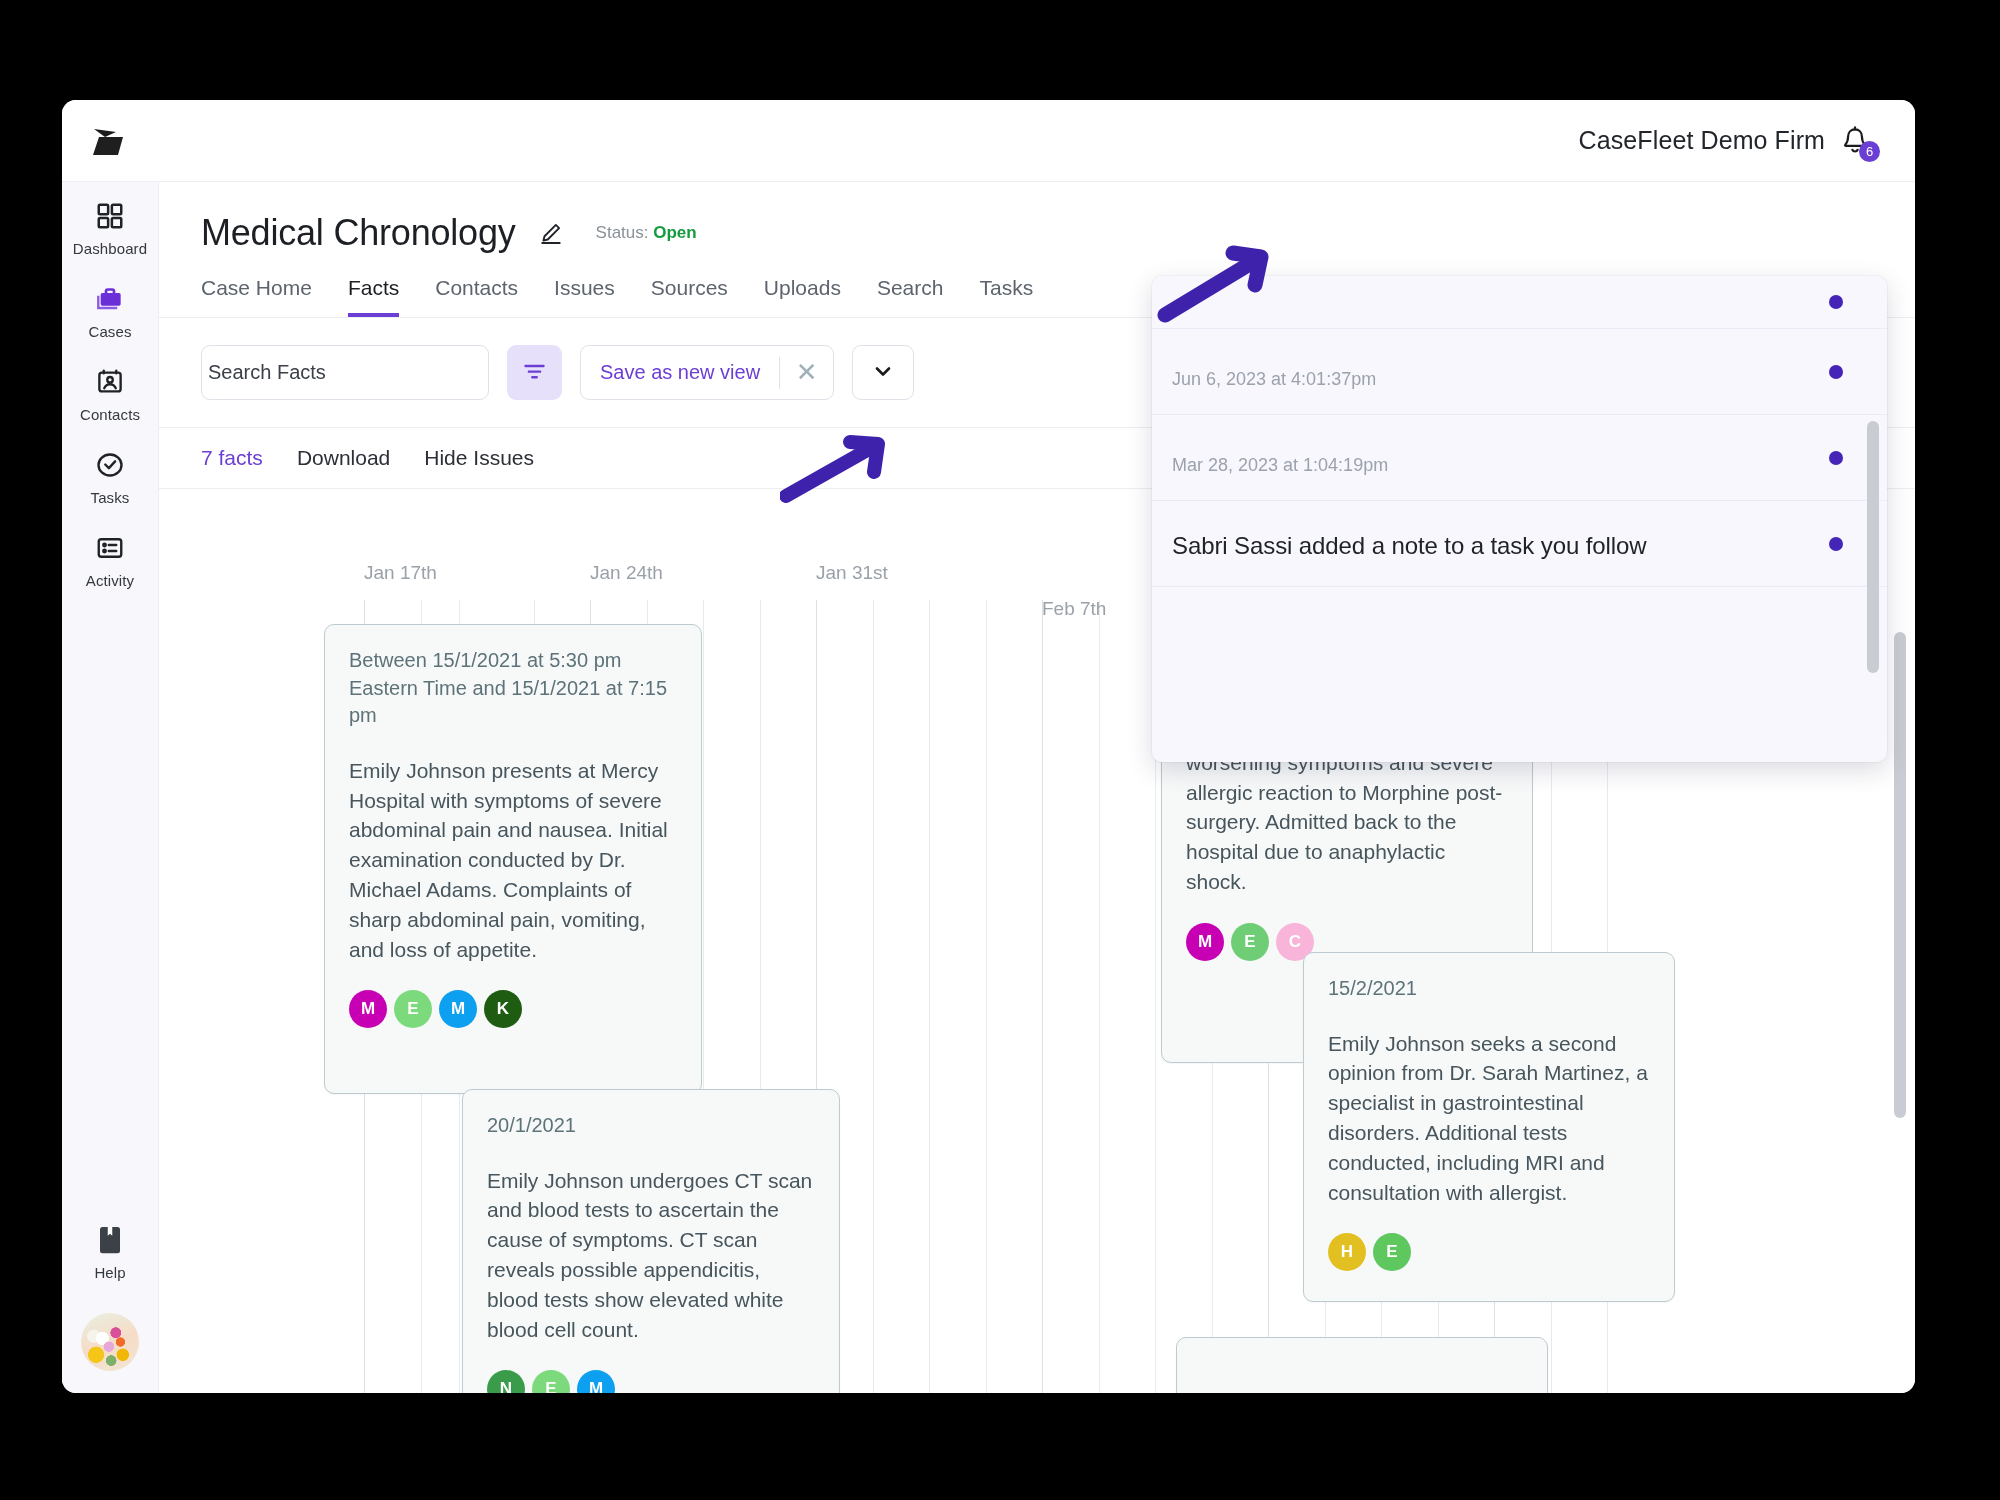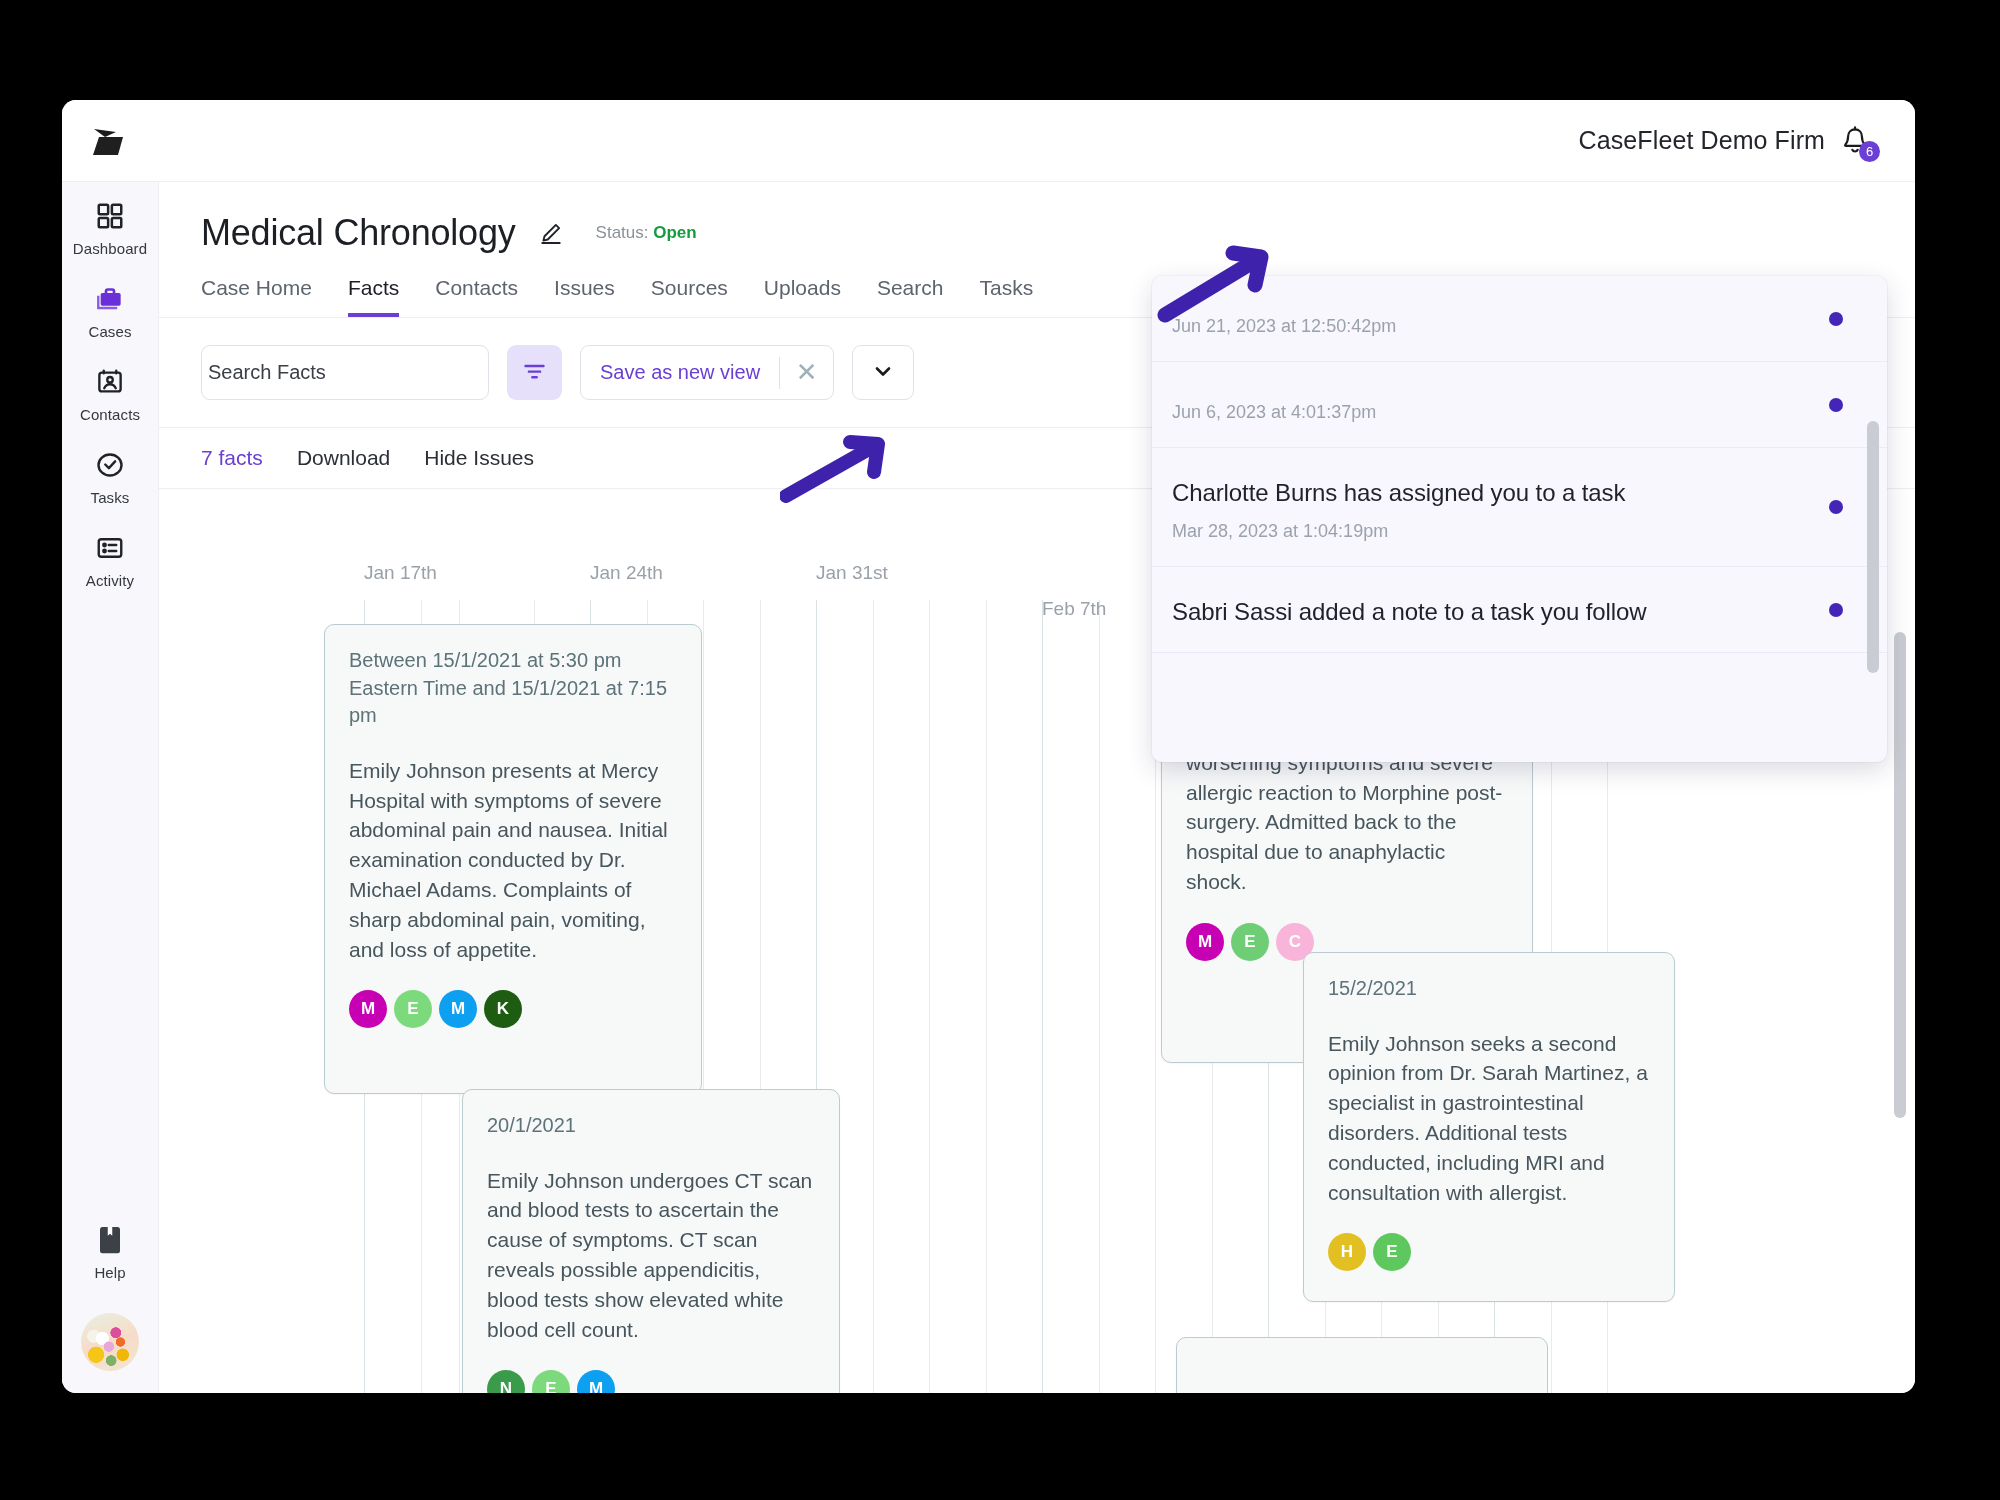--- a/index.html
+++ b/index.html
@@ -426,29 +426,27 @@
           <div class="fact-card" style="left: 1017px; top: 775px; width: 372px; height: 120px;"></div>
         </div>
     </div>
 
     <div class="outer-scroll"></div>
   </div>
 
   <div class="notif-panel">
     <div id="notif-list">
         <div class="notif-item">
-          <div class="notif-time">Jun 21, 2023 at 12:50:42pm</div>
           <div class="notif-dot"></div>
         </div>
         <div class="notif-item">
           <div class="notif-time">Jun 6, 2023 at 4:01:37pm</div>
           <div class="notif-dot"></div>
         </div>
         <div class="notif-item">
-          <div class="notif-title">Charlotte Burns has assigned you to a task</div>
           <div class="notif-time">Mar 28, 2023 at 1:04:19pm</div>
           <div class="notif-dot"></div>
         </div>
         <div class="notif-item">
           <div class="notif-title">Sabri Sassi added a note to a task you follow</div>
           <div class="notif-dot"></div>
         </div>
       </div>
     <div class="notif-scroll"></div>
   </div>

